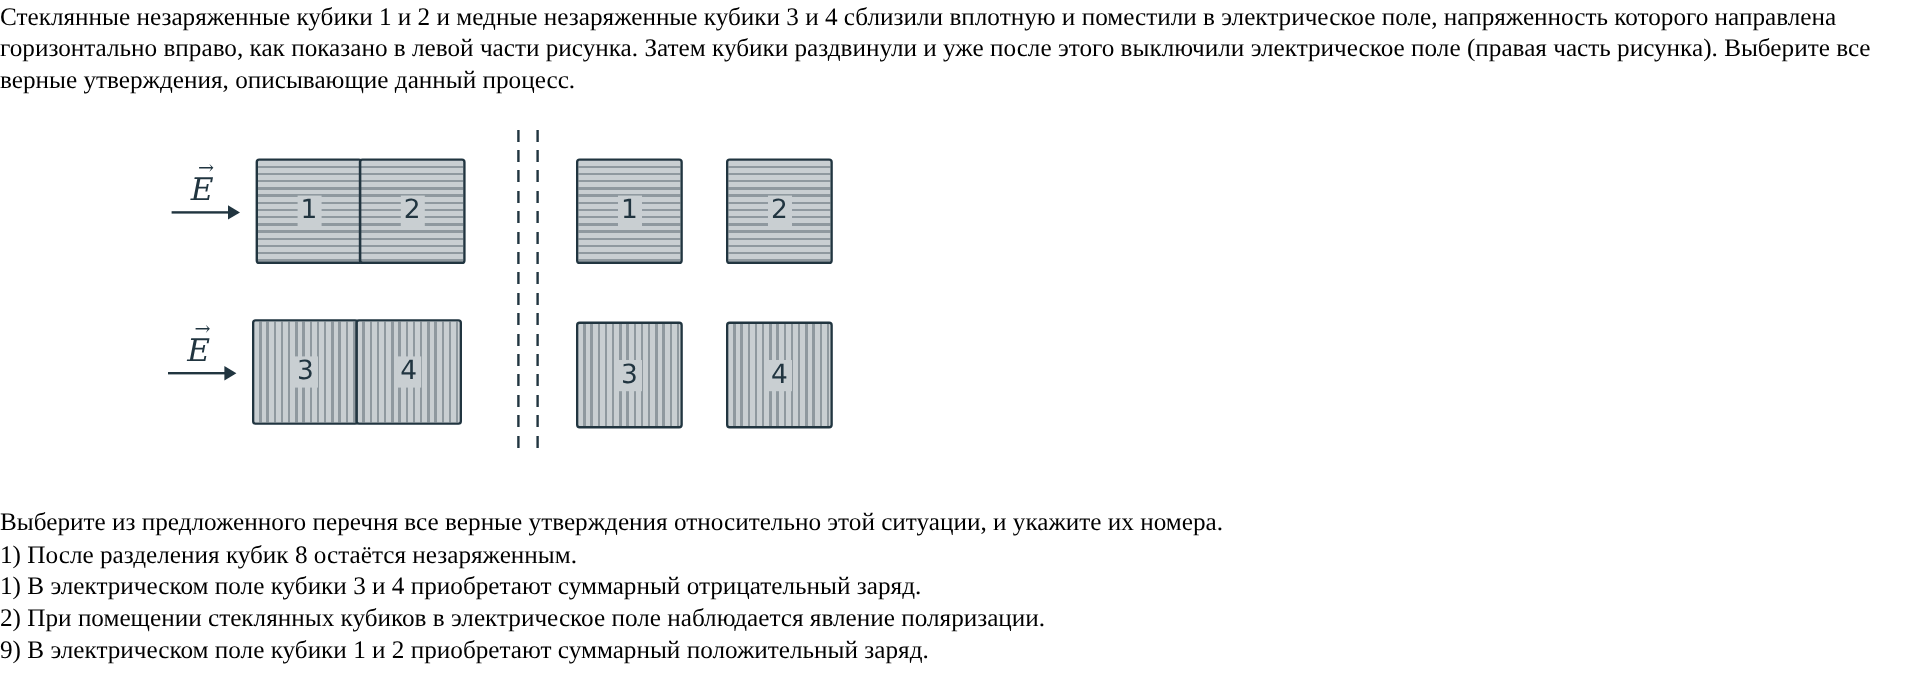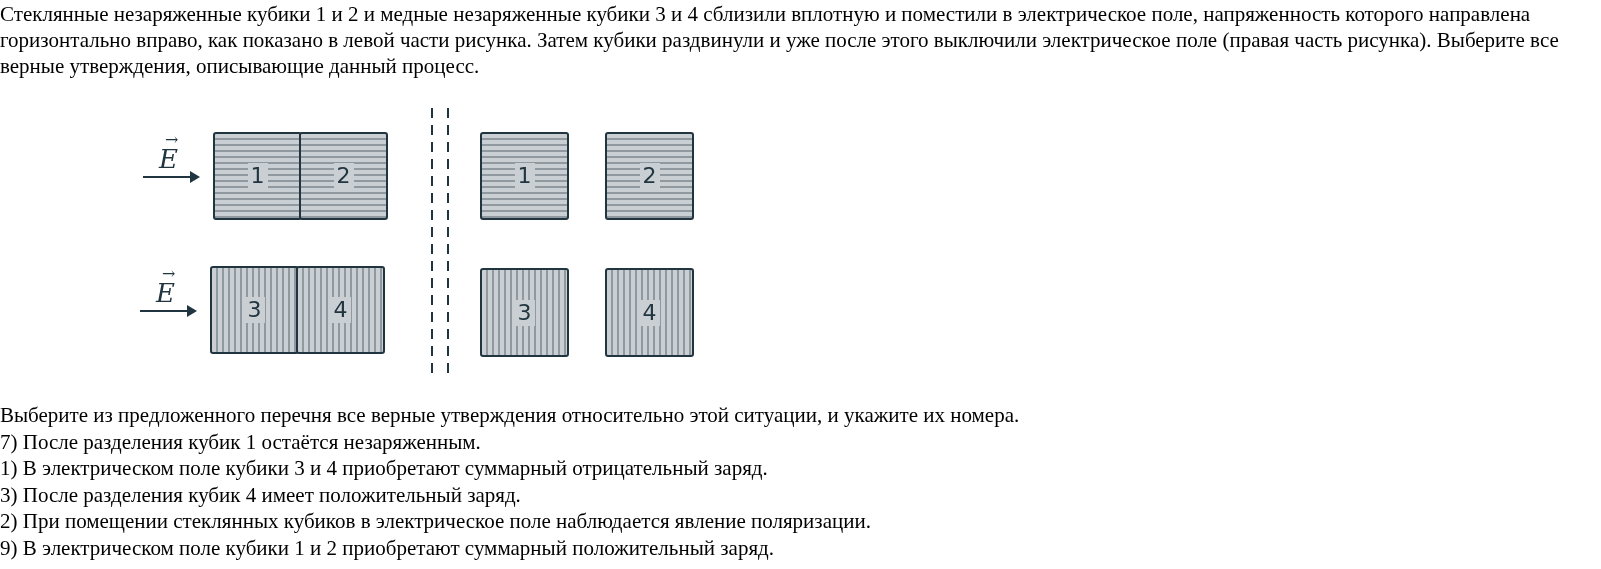--- a/index.html
+++ b/index.html
@@ -13,21 +13,21 @@
   .cube.v { background: repeating-linear-gradient(to right, #c9cfd2 0px, #c9cfd2 4px, #8f999f 4px, #8f999f 6px); }
   .cube .num { font-family: "DejaVu Sans", sans-serif; font-size: 22px; color: #213540;
                background: #c9cfd2; padding: 0 3px; line-height: 26px; }
   .arrow { position: absolute; height: 2px; background: #213540; }
   .arrow::after { content: ""; position: absolute; right: -2px; top: -5px; border-left: 10px solid #213540;
                   border-top: 6px solid transparent; border-bottom: 6px solid transparent; }
   .elabel { position: absolute; font-family: "DejaVu Serif", serif; font-style: italic; font-size: 26px; color: #213540; }
   .elabel .vec { position: absolute; left: 6px; top: -14px; font-style: normal; font-size: 16px; }
   .dash { position: absolute; width: 2px; top: 108px; height: 270px;
           background: repeating-linear-gradient(to bottom, #213540 0px, #213540 10px, transparent 10px, transparent 17px); }
-  .question { position: absolute; left: 0; top: 402px; font-size: 21px; line-height: 26.5px; margin: 0; }
+  .question { position: absolute; left: 0; top: 422px; font-size: 21px; line-height: 26.5px; margin: 0; }
   .opt { display: block; }
 </style>
 </head>
 <body>
 
 <p class="intro">Стеклянные незаряженные кубики 1 и 2 и медные незаряженные кубики 3 и 4 сблизили вплотную и поместили в электрическое поле, напряженность которого направлена горизонтально вправо, как показано в левой части рисунка. Затем кубики раздвинули и уже после этого выключили электрическое поле (правая часть рисунка). Выберите все верные утверждения, описывающие данный процесс.</p>
 
 <div class="figure">
 
   <div class="elabel" style="left:159px; top:144px;">
@@ -68,18 +68,17 @@
   <div class="cube v" style="left:480px; top:268px; width:89px; height:89px;">
     <span class="num">3</span>
   </div>
   <div class="cube v" style="left:605px; top:268px; width:89px; height:89px;">
     <span class="num">4</span>
   </div>
 </div>
 
 <div class="question">
   <span class="opt">Выберите из предложенного перечня все верные утверждения относительно этой ситуации, и укажите их номера.</span>
-  <span class="opt">7) После разделения кубик 1 остаётся незаряженным.</span>
+  <span class="opt">1) После разделения кубик 8 остаётся незаряженным.</span>
   <span class="opt">1) В электрическом поле кубики 3 и 4 приобретают суммарный отрицательный заряд.</span>
-  <span class="opt">3) После разделения кубик 4 имеет положительный заряд.</span>
   <span class="opt">2) При помещении стеклянных кубиков в электрическое поле наблюдается явление поляризации.</span>
   <span class="opt">9) В электрическом поле кубики 1 и 2 приобретают суммарный положительный заряд.</span>
 </div>
 
 </body></html>

